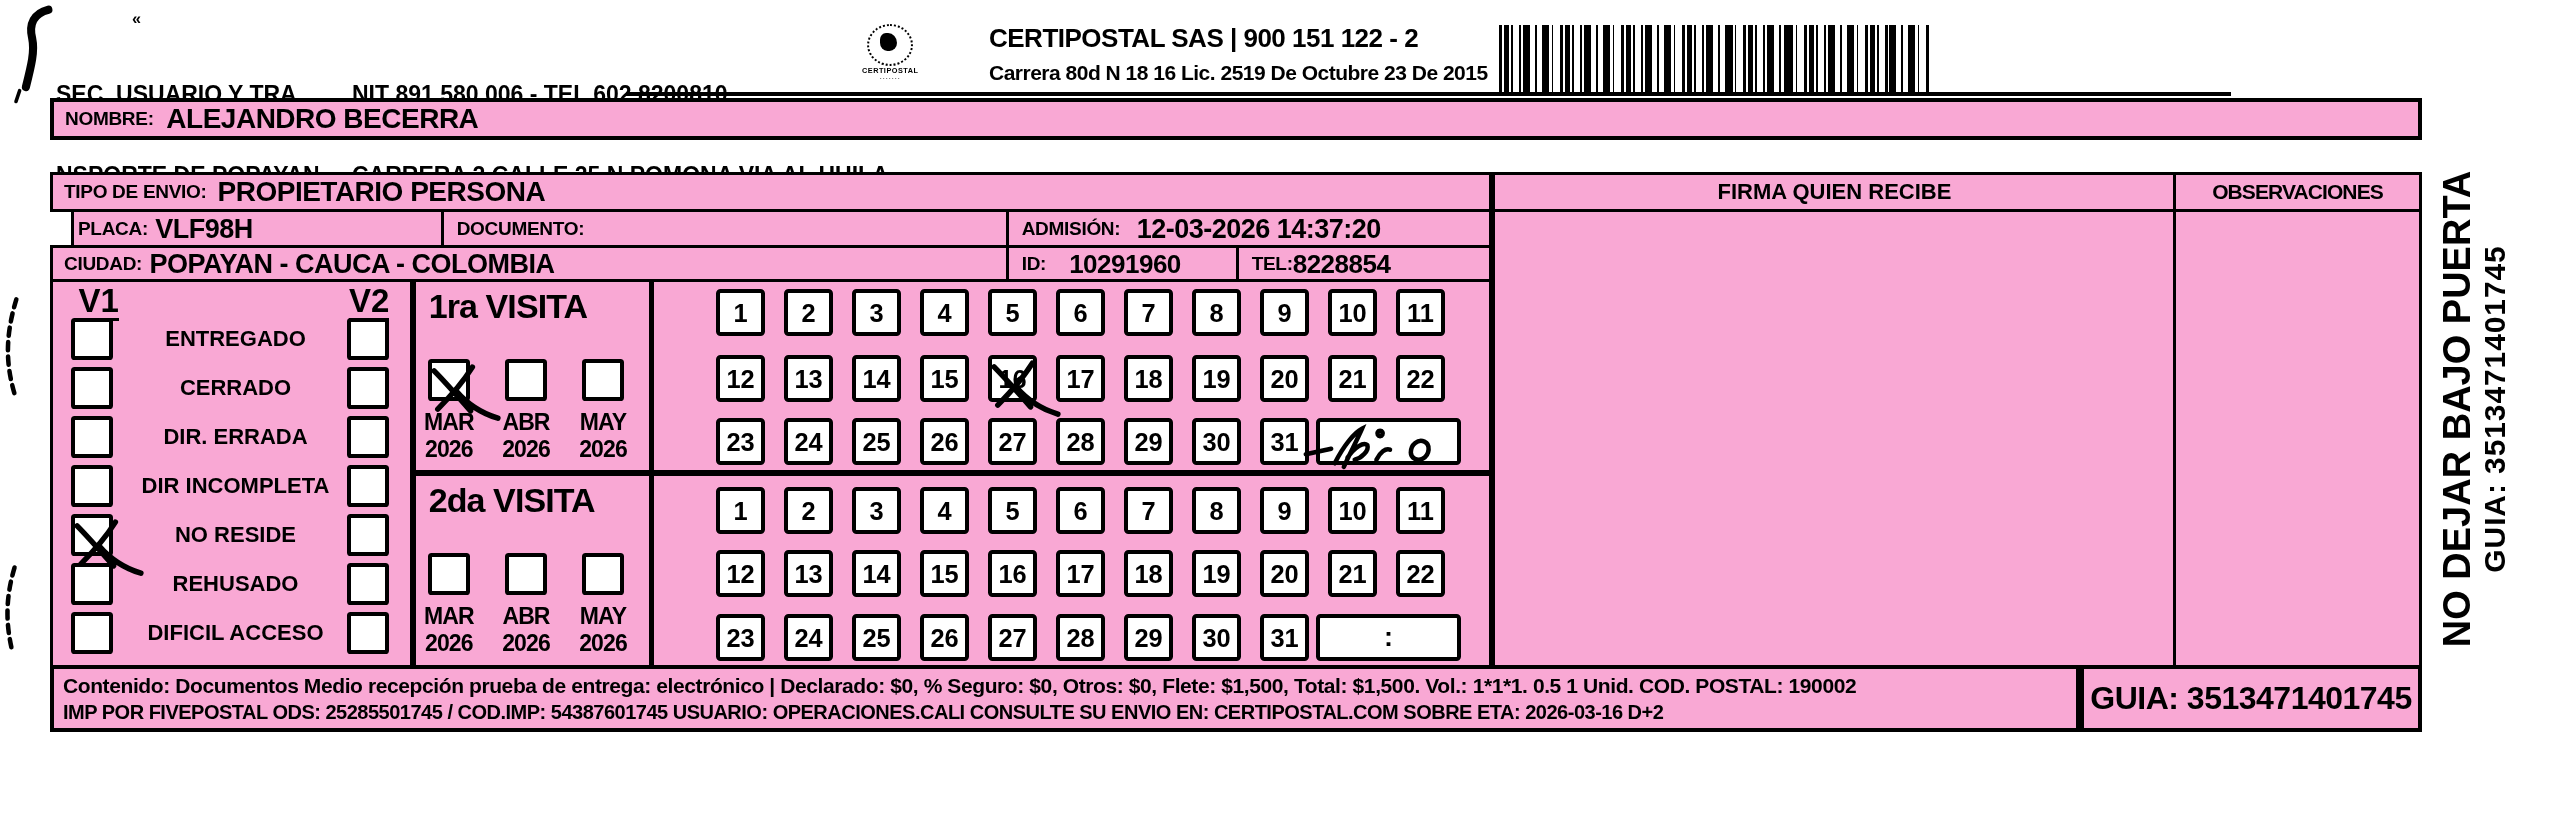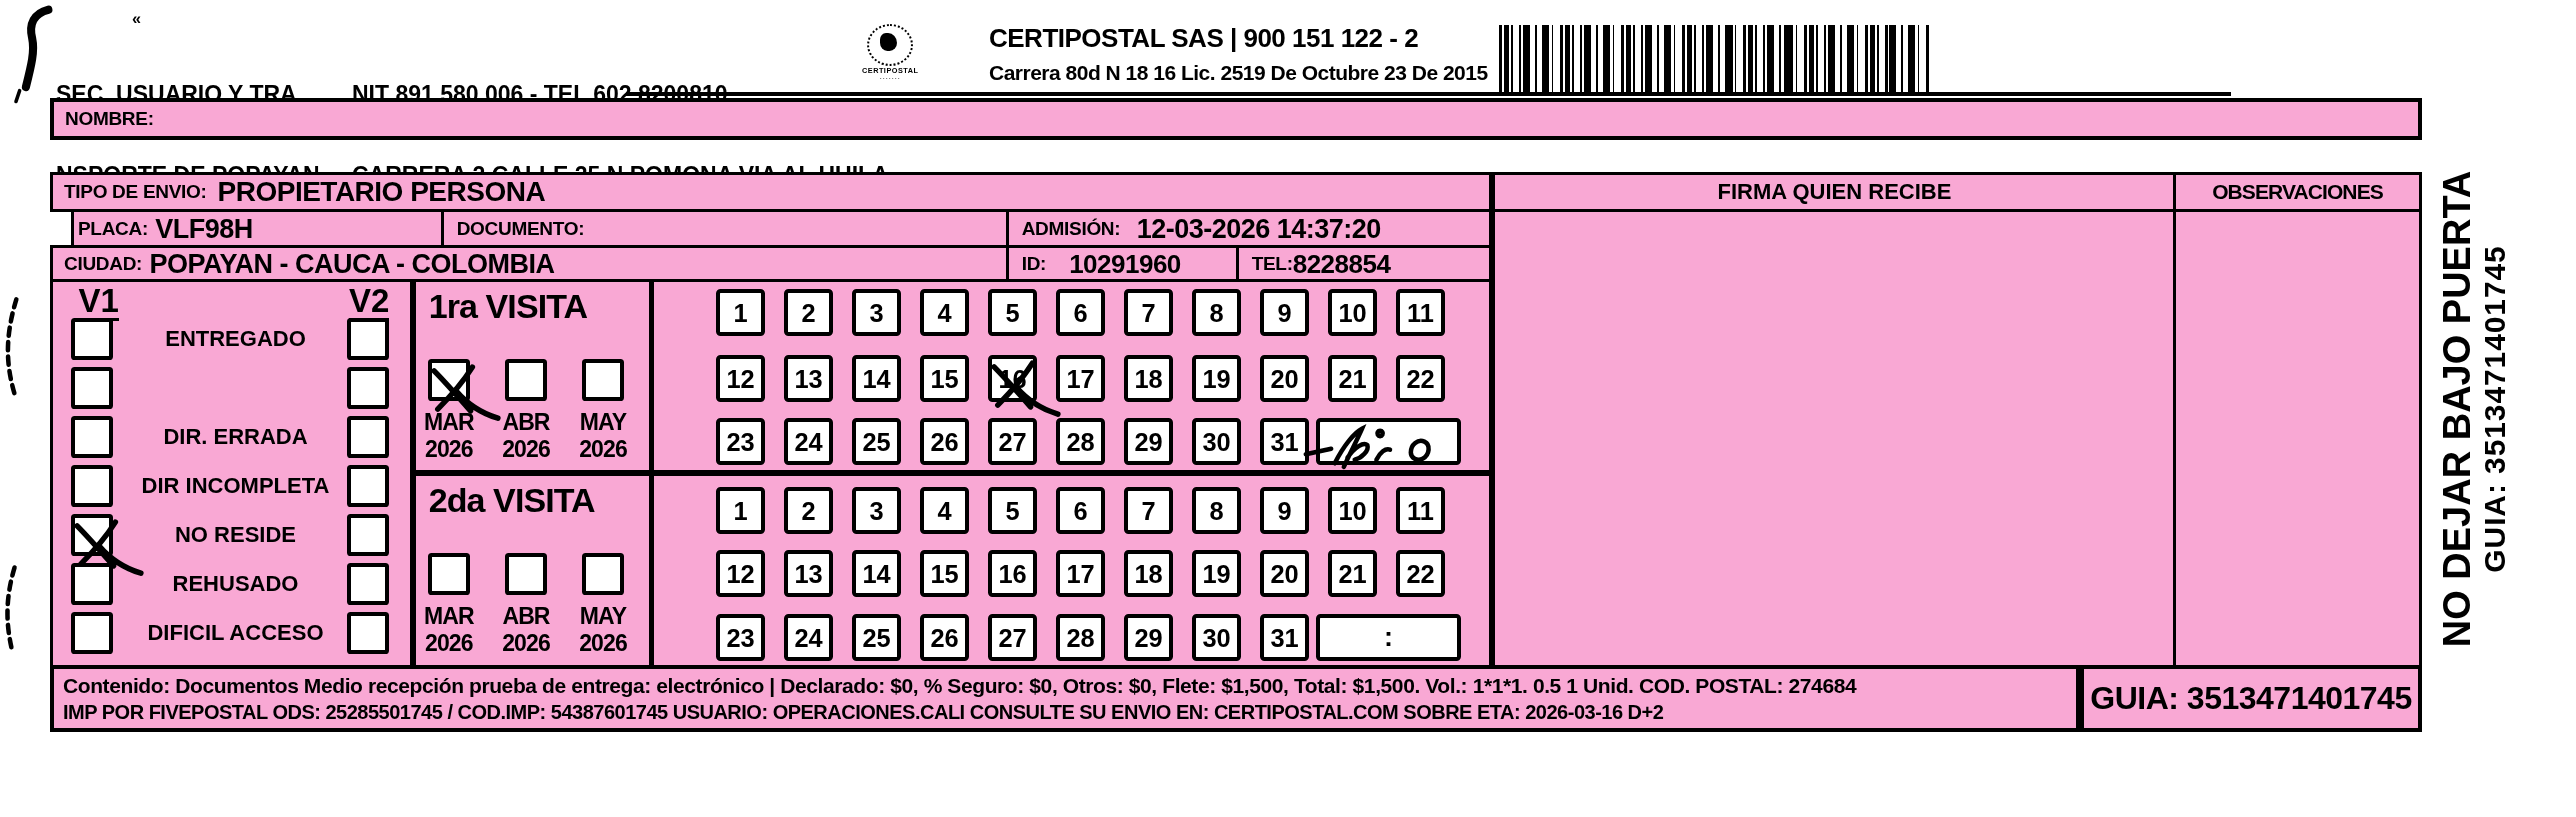--- a/index.html
+++ b/index.html
@@ -75,20 +75,21 @@
   <div class="abs" style="left:989px;top:23px;">
     <div style="font-size:26px;font-weight:700;letter-spacing:-0.5px;">CERTIPOSTAL SAS | 900 151 122 - 2</div>
     <div style="font-size:21px;font-weight:700;letter-spacing:-0.5px;margin-top:7.3px;">Carrera 80d N 18 16  Lic. 2519 De Octubre 23 De 2015</div>
   </div>
 
   <div class="barcode"></div>
   <div class="abs" style="left:626px;top:92px;width:1605px;height:3.6px;background:#000;"></div>
 
   <div class="box thick lblval" style="left:50px;top:98px;width:2372px;height:42px;padding-left:11px;">
     <span class="lbl">NOMBRE:</span>
+    <span class="val" style="font-size:28px;margin-left:12.7px;">ALEJANDRO BECERRA</span>
   </div>
 
 
   <div class="box lblval" style="left:50px;top:172px;width:1442px;height:40px;padding-left:11px;">
     <span class="lbl">TIPO DE ENVIO:</span>
     <span class="val" style="font-size:28px;margin-left:11px;">PROPIETARIO PERSONA</span>
   </div>
 
   <div class="box lblval" style="left:50px;top:209px;width:395px;height:40px;padding-left:4px;margin-left:21px;">
     <span class="lbl">PLACA:</span>
@@ -119,20 +120,21 @@
     <div class="vlab" style="left:25.4px;top:1.8px;">V1</div>
     <div class="vlab" style="left:296px;top:1.8px;">V2</div>
     <div id="status-rows">
         <div style="position: absolute; left: 0px; top: 36px; width: 356px; height: 45px;">
           <div class="cb" style="left: 18px;"></div>
           <div class="stlbl">ENTREGADO</div>
           <div class="cb" style="left: 294px;"></div>
         </div>
         <div style="position: absolute; left: 0px; top: 85px; width: 356px; height: 45px;">
           <div class="cb" style="left: 18px;"></div>
+          <div class="stlbl">CERRADO</div>
           <div class="cb" style="left: 294px;"></div>
         </div>
         <div style="position: absolute; left: 0px; top: 134px; width: 356px; height: 45px;">
           <div class="cb" style="left: 18px;"></div>
           <div class="stlbl">DIR. ERRADA</div>
           <div class="cb" style="left: 294px;"></div>
         </div>
         <div style="position: absolute; left: 0px; top: 183px; width: 356px; height: 45px;">
           <div class="cb" style="left: 18px;"></div>
           <div class="stlbl">DIR INCOMPLETA</div>
@@ -270,21 +272,21 @@
     </div>
 
   <div class="box" style="left:1492px;top:172px;width:685px;height:496px;">
     <div class="colhdr" style="border-bottom:3.6px solid #000;height:34px;line-height:34px;">FIRMA QUIEN RECIBE</div>
   </div>
   <div class="box" style="left:2173px;top:172px;width:249px;height:496px;">
     <div class="colhdr" style="border-bottom:3.6px solid #000;height:34px;line-height:34px;font-size:21px;letter-spacing:-0.9px;">OBSERVACIONES</div>
   </div>
 
   <div class="box thick" style="left:50px;top:665px;width:2030px;height:67px;padding:4.5px 0 0 9px;">
-    <div class="footline1">Contenido: Documentos Medio recepción prueba de entrega: electrónico | Declarado: $0, % Seguro: $0, Otros: $0, Flete: $1,500, Total: $1,500. Vol.: 1*1*1. 0.5  1 Unid. COD. POSTAL: 274684</div>
+    <div class="footline1">Contenido: Documentos Medio recepción prueba de entrega: electrónico | Declarado: $0, % Seguro: $0, Otros: $0, Flete: $1,500, Total: $1,500. Vol.: 1*1*1. 0.5  1 Unid. COD. POSTAL: 190002</div>
     <div class="footline2" style="margin-top:3.6px;">IMP POR FIVEPOSTAL ODS: 25285501745 / COD.IMP: 54387601745 USUARIO: OPERACIONES.CALI CONSULTE SU ENVIO EN: CERTIPOSTAL.COM SOBRE ETA: 2026-03-16 D+2</div>
   </div>
   <div class="box thick" style="left:2080px;top:665px;width:342px;height:67px;text-align:center;">
     <span style="font-size:32px;font-weight:700;line-height:58px;letter-spacing:-0.5px;">GUIA: 3513471401745</span>
   </div>
 
   <div class="sidetext">
     <div class="side1">NO DEJAR BAJO PUERTA</div>
     <div class="side2">GUIA: 3513471401745</div>
   </div>

